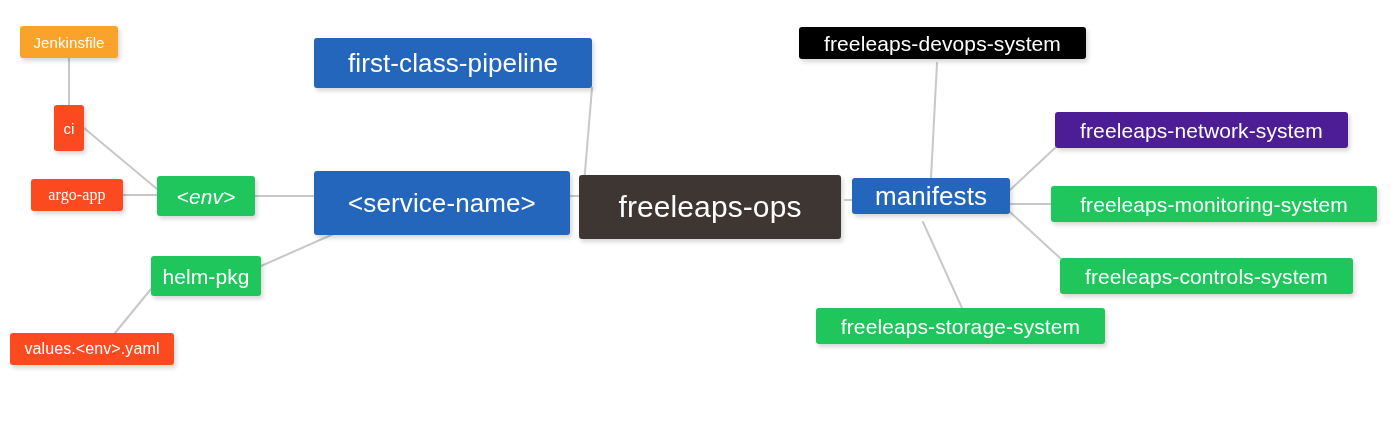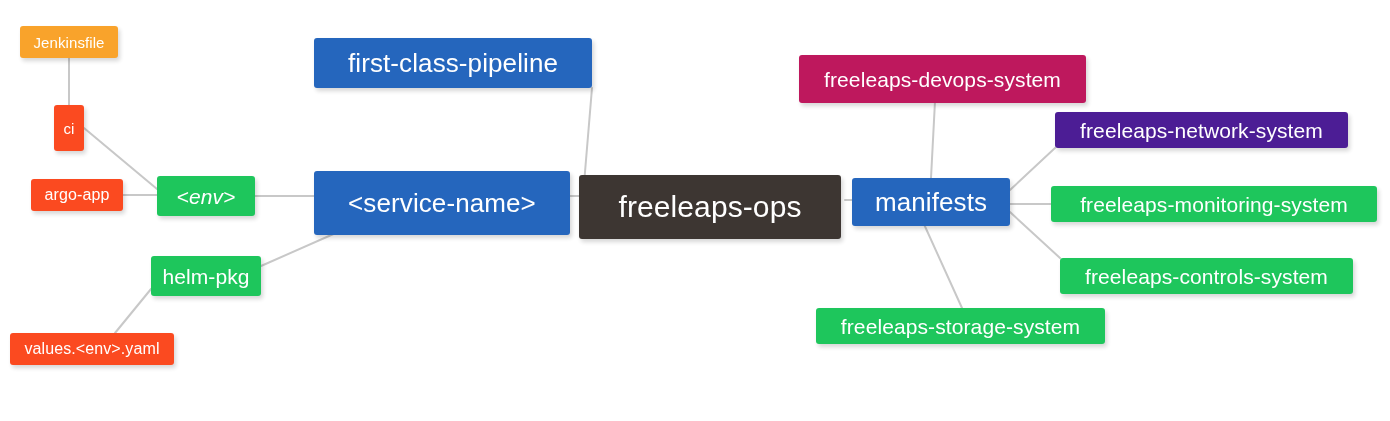--- a/index.html
+++ b/index.html
@@ -70,42 +70,42 @@
   <div id="node-layer">
       <div class="node" style="left: 579px; top: 175px; width: 262px; height: 64px; background: rgb(61, 54, 50); font-size: 30px;">
         <span class="node-label">freeleaps-ops</span>
       </div>
       <div class="node" style="left: 314px; top: 171px; width: 256px; height: 64px; background: rgb(37, 102, 189); font-size: 26px; justify-content: center;">
         <span class="node-label">&lt;service-name&gt;</span>
       </div>
       <div class="node" style="left: 314px; top: 38px; width: 278px; height: 50px; background: rgb(37, 102, 189); font-size: 26px; justify-content: center;">
         <span class="node-label">first-class-pipeline</span>
       </div>
-      <div class="node" style="left: 852px; top: 178px; width: 158px; height: 48px; background: rgb(37, 102, 189); font-size: 26px;">
+      <div class="node" style="left: 852px; top: 178px; width: 158px; height: 36px; background: rgb(37, 102, 189); font-size: 26px;">
         <span class="node-label">manifests</span>
       </div>
       <div class="node" style="left: 157px; top: 176px; width: 98px; height: 40px; background: rgb(30, 198, 92); font-size: 21px; font-style: italic;">
         <span class="node-label">&lt;env&gt;</span>
       </div>
       <div class="node" style="left: 151px; top: 256px; width: 110px; height: 40px; background: rgb(30, 198, 92); font-size: 21px;">
         <span class="node-label">helm-pkg</span>
       </div>
       <div class="node" style="left: 54px; top: 105px; width: 30px; height: 46px; background: rgb(251, 74, 32); font-size: 15px;">
         <span class="node-label">ci</span>
       </div>
       <div class="node" style="left: 20px; top: 26px; width: 98px; height: 32px; background: rgb(249, 163, 43); font-size: 15px;">
         <span class="node-label">Jenkinsfile</span>
       </div>
-      <div class="node" style="left: 31px; top: 179px; width: 92px; height: 32px; background: rgb(251, 74, 32); font-size: 16px;">
+      <div class="node" style="left: 31px; top: 179px; width: 92px; height: 32px; background: rgb(251, 74, 32); font-size: 16px; font-family: Liberation Serif, serif;">
         <span class="node-label">argo-app</span>
       </div>
       <div class="node" style="left: 10px; top: 333px; width: 164px; height: 32px; background: rgb(251, 74, 32); font-size: 16px;">
         <span class="node-label">values.&lt;env&gt;.yaml</span>
       </div>
-      <div class="node" style="left: 799px; top: 27px; width: 287px; height: 48px; background: #be185d; font-size: 21px; margin-top: 28px;">
+      <div class="node" style="left: 799px; top: 27px; width: 287px; height: 32px; background: #000000; font-size: 21px;">
         <span class="node-label">freeleaps-devops-system</span>
       </div>
       <div class="node" style="left: 1055px; top: 112px; width: 293px; height: 36px; background: #4c1d95; font-size: 21px;">
         <span class="node-label">freeleaps-network-system</span>
       </div>
       <div class="node" style="left: 1051px; top: 186px; width: 326px; height: 36px; background: rgb(30, 198, 92); font-size: 21px;">
         <span class="node-label">freeleaps-monitoring-system</span>
       </div>
       <div class="node" style="left: 1060px; top: 258px; width: 293px; height: 36px; background: rgb(30, 198, 92); font-size: 21px;">
         <span class="node-label">freeleaps-controls-system</span>

